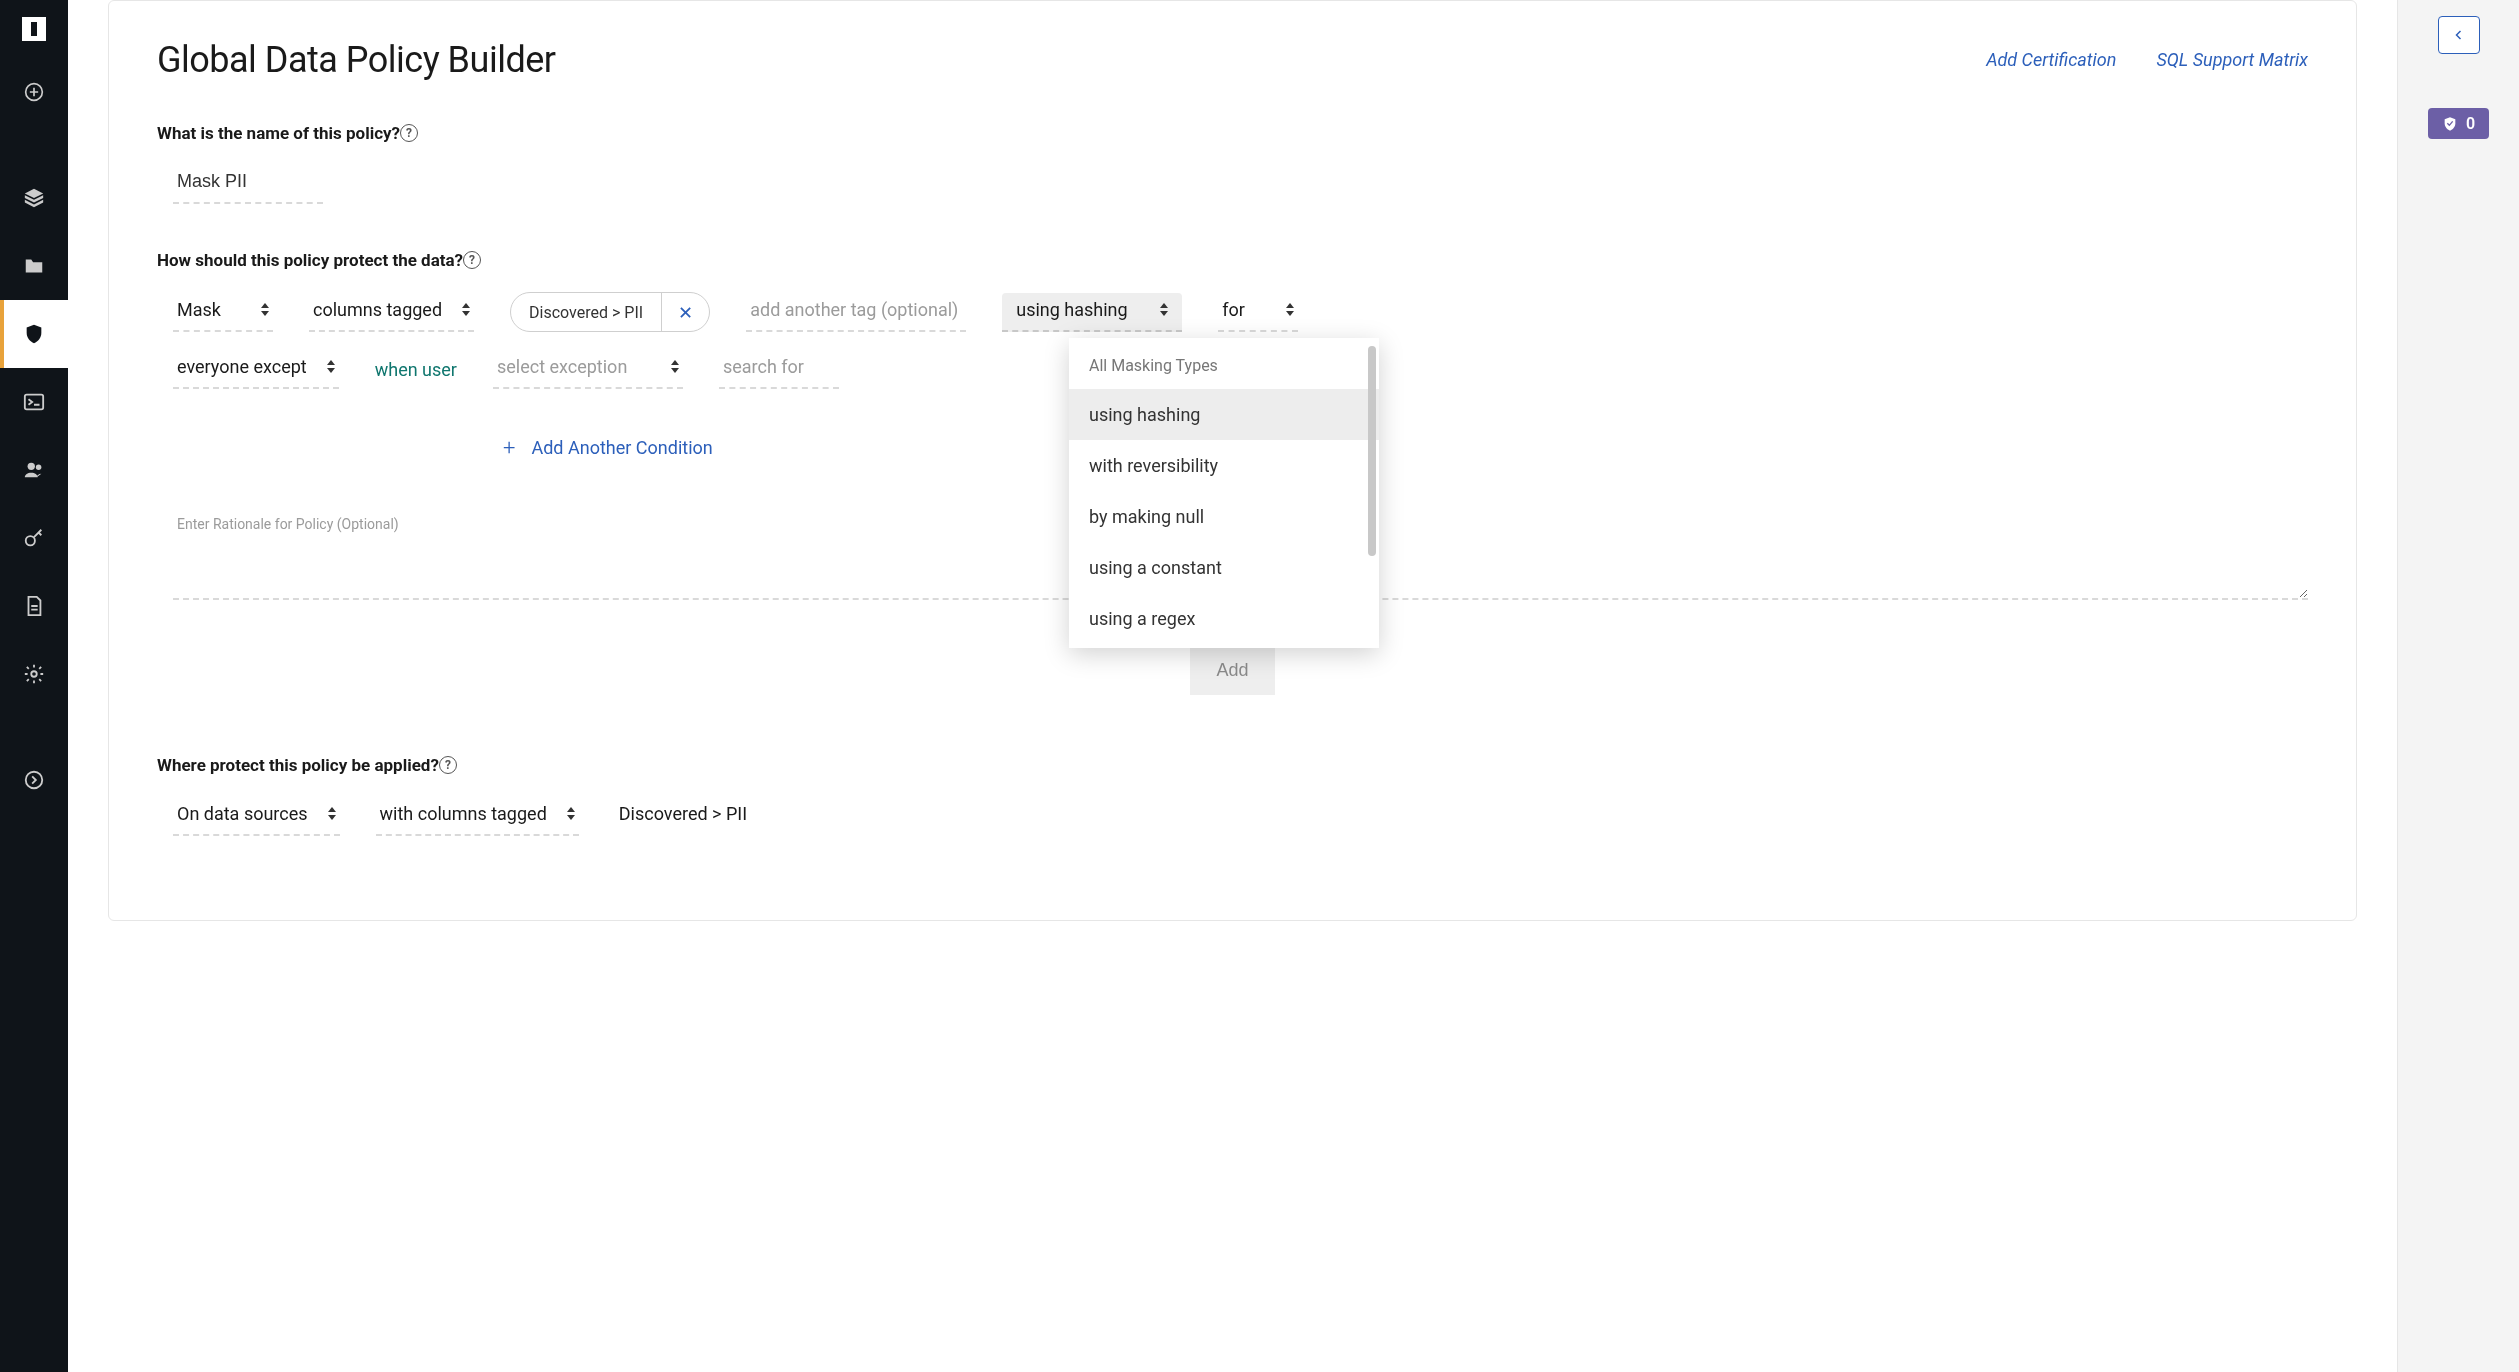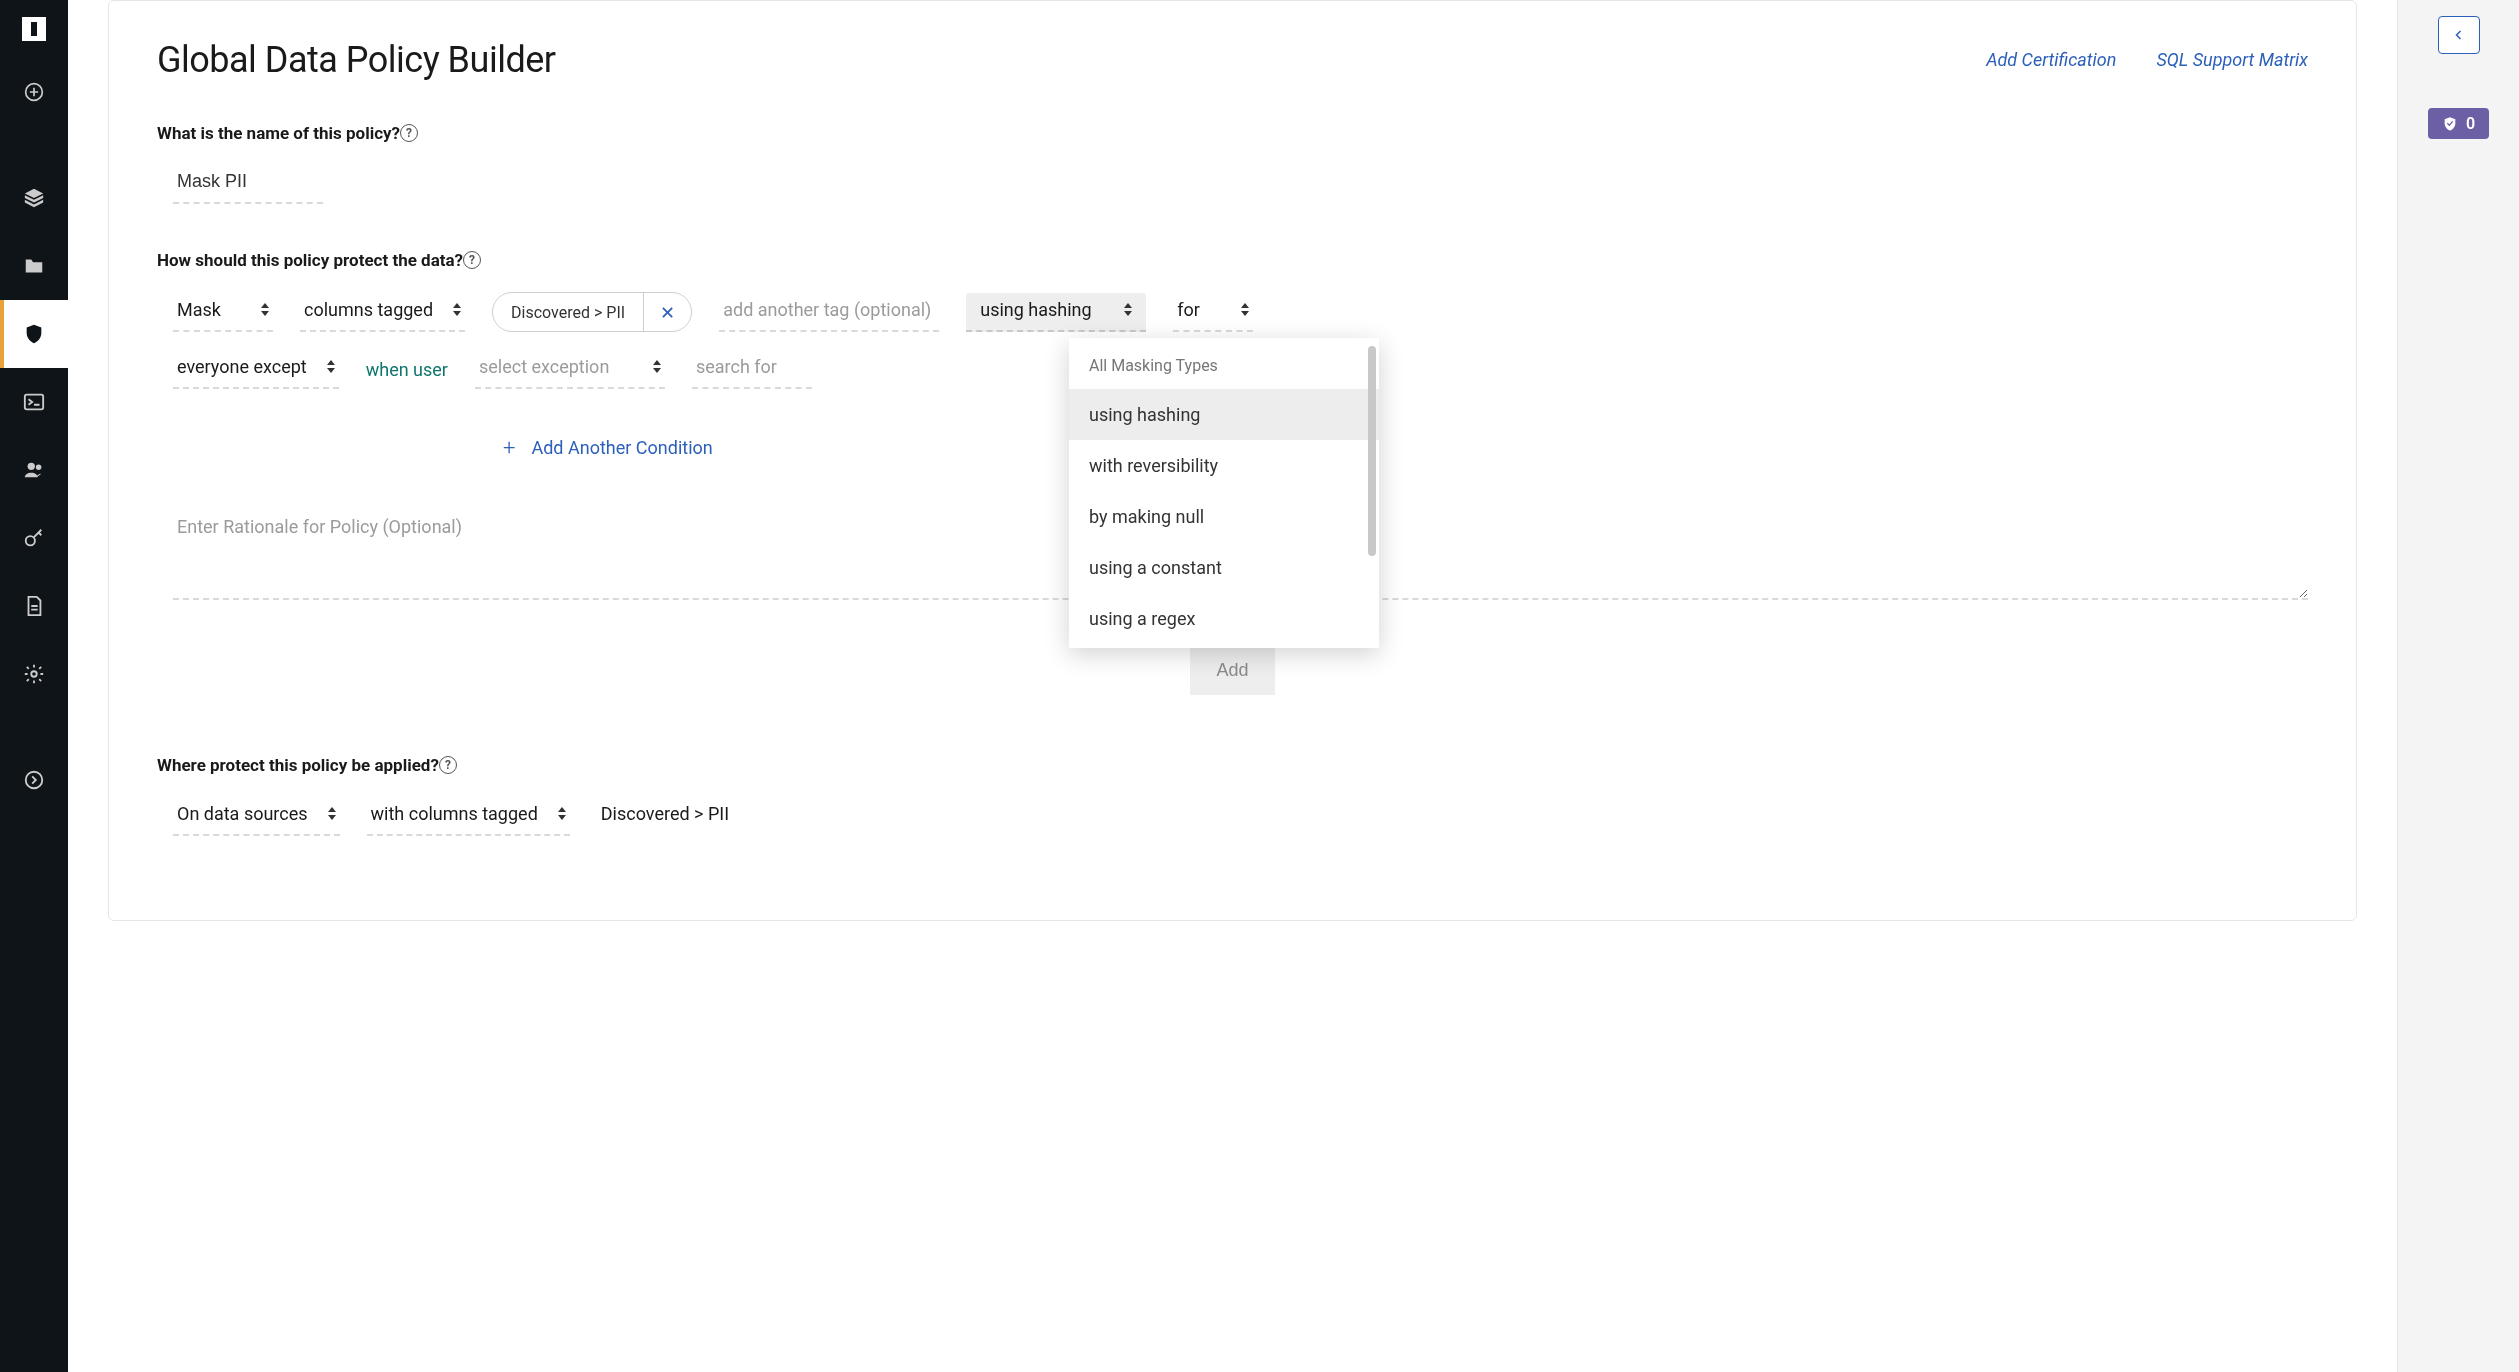--- a/index.html
+++ b/index.html
@@ -158,21 +158,21 @@
       width: 150px;
     }
 
     
     .builder {
       margin-left: 16px;
     }
     .builder-row {
       display: flex;
       align-items: center;
-      gap: 27px;
+      gap: 36px;
       flex-wrap: wrap;
       margin-bottom: 18px;
     }
     .ctrl {
       display: flex;
       align-items: center;
       justify-content: space-between;
       gap: 20px;
       border-bottom: 2px dashed #d9d9d9;
       padding: 6px 4px 10px 4px;
@@ -268,21 +268,21 @@
     .rationale {
       margin-top: 50px;
       margin-left: 16px;
     }
     .rationale textarea {
       width: 100%;
       min-height: 90px;
       border: none;
       border-bottom: 2px dashed #d9d9d9;
       resize: both;
-      font-size: 18px;
+      font-size: 14px;
       font-family: inherit;
       padding: 6px 4px;
       outline: none;
       color: #333;
     }
     .rationale textarea::placeholder { color: #9b9b9b; }
 
     .add-btn-row {
       text-align: center;
       margin-top: 42px;

